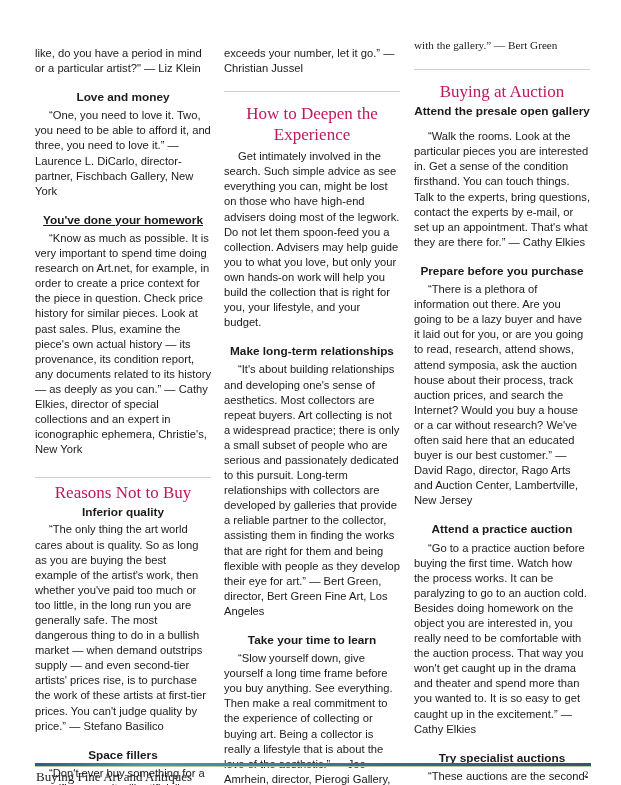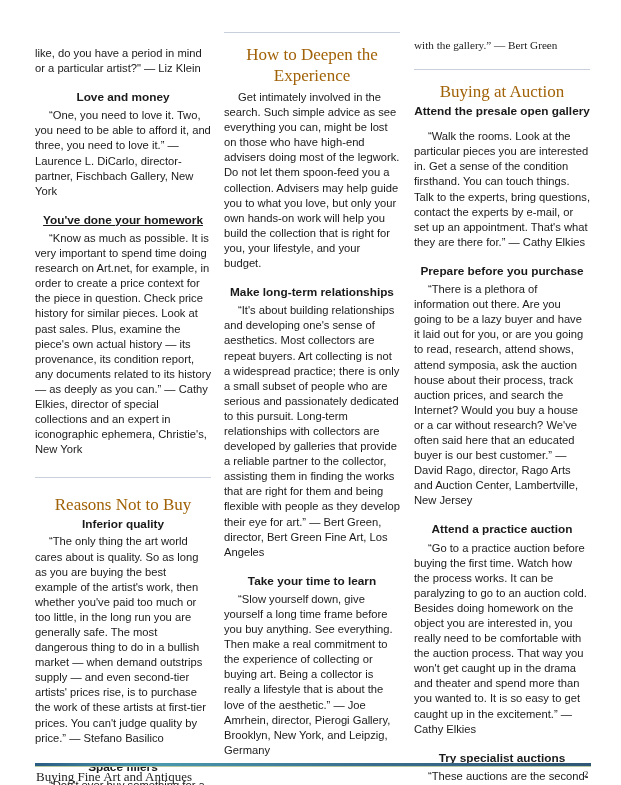--- a/index.html
+++ b/index.html
@@ -5,21 +5,21 @@
   html, body { margin: 0; padding: 0; background: #ffffff; }
   body { width: 621px; height: 785px; position: relative; overflow: hidden; }
   .page { position: absolute; left: 0; top: 17px; width: 621px; height: 785px; }
   .col { position: absolute; top: 0; font-family: "Liberation Sans", sans-serif; font-size: 11.2px; line-height: 15.1px; color: #1a1a1a; }
   .c1 { left: 35px; width: 176px; }
   .c2 { left: 224px; width: 176px; }
   .c3 { left: 414px; width: 176px; }
   p { margin: 0; }
   .indent { text-indent: 14px; }
   .h3 { font-weight: bold; text-align: center; font-size: 11.8px; margin: 0; }
-  .h2 { font-family: "Liberation Serif", serif; color: #a16207; font-size: 17px; line-height: 21px; text-align: center; font-weight: normal; margin: 0; }
+  .h2 { font-family: "Liberation Serif", serif; color: #be185d; font-size: 17px; line-height: 21px; text-align: center; font-weight: normal; margin: 0; }
   .rule { height: 1px; background: #c7d0db; margin: 0; }
   .footer-rule { position: absolute; left: 35px; top: 746px; width: 556px; height: 3px;
     background: linear-gradient(90deg, #2a5c82 0%, #4a9bb0 20%, #3a6e8e 60%, #2f5676 100%);
     border-bottom: 1px solid #b8c9a2; }
   .footer-title { position: absolute; left: 36px; top: 752px; font-family: Liberation Serif, serif; font-size: 13px; color: #222; }
   .footer-page { position: absolute; left: 584px; top: 752px; font-family: "Liberation Serif", serif; font-size: 8.5px; color: #222; }
 </style>
 </head>
 <body>
 
@@ -28,31 +28,32 @@
   <div class="col c1">
     <p style="margin-top:29px;">like, do you have a period in mind or a particular artist?" — Liz Klein</p>
 
     <p class="h3" style="margin-top:14px;">Love and money</p>
     <p class="indent" style="margin-top:3px;">“One, you need to love it. Two, you need to be able to afford it, and three, you need to love it.” — Laurence L. DiCarlo, director-partner, Fischbach Gallery, New York</p>
 
     <p class="h3" style="margin-top:14px;text-decoration:underline;">You've done your homework</p>
     <p class="indent" style="margin-top:3px;">“Know as much as possible. It is very important to spend time doing research on Art.net, for example, in order to create a price context for the piece in question. Check price history for similar pieces. Look at past sales. Plus, examine the piece's own actual history — its provenance, its condition report, any documents related to its history — as deeply as you can.” — Cathy Elkies, director of special collections and an expert in iconographic ephemera, Christie's, New York</p>
 
     <div class="rule" style="margin-top:20px;"></div>
-    <p class="h2" style="margin-top:16px;font-family:Liberation Serif, serif;">Reasons Not to Buy</p>
+    <p class="h2" style="margin-top:4px;font-family:Liberation Serif, serif;">Reasons Not to Buy</p>
 
     <p class="h3" style="margin-top:2px;">Inferior quality</p>
     <p class="indent" style="margin-top:2px;">“The only thing the art world cares about is quality. So as long as you are buying the best example of the artist's work, then whether you've paid too much or too little, in the long run you are generally safe. The most dangerous thing to do in a bullish market — when demand outstrips supply — and even second-tier artists' prices rise, is to purchase the work of these artists at first-tier prices. You can't judge quality by price.” — Stefano Basilico</p>
 
     <p class="h3" style="margin-top:14px;">Space fillers</p>
     <p class="indent" style="margin-top:3px;">“Don't ever buy something for a specific space. It will artificially narrow your options and ruin the experience.” — Laurence L. DiCarlo</p>
 
   </div>
 
   <div class="col c2">
+    <p style="margin-top:29px;">exceeds your number, let it go.” — Christian Jussel</p>
 
     <div class="rule" style="margin-top:15px;"></div>
     <p class="h2" style="margin-top:11px;">How to Deepen the Experience</p>
     <p class="indent" style="margin-top:4px;">Get intimately involved in the search. Such simple advice as see everything you can, might be lost on those who have high-end advisers doing most of the legwork. Do not let them spoon-feed you a collection. Advisers may help guide you to what you love, but only your own hands-on work will help you build the collection that is right for you, your lifestyle, and your budget.</p>
 
     <p class="h3" style="margin-top:14px;text-align:center;">Make long-term relationships</p>
     <p class="indent" style="margin-top:3px;">“It's about building relationships and developing one's sense of aesthetics. Most collectors are repeat buyers. Art collecting is not a widespread practice; there is only a small subset of people who are serious and passionately dedicated to this pursuit. Long-term relationships with collectors are developed by galleries that provide a reliable partner to the collector, assisting them in finding the works that are right for them and being flexible with people as they develop their eye for art.” — Bert Green, director, Bert Green Fine Art, Los Angeles</p>
 
     <p class="h3" style="margin-top:14px;">Take your time to learn</p>
     <p class="indent" style="margin-top:3px;">“Slow yourself down, give yourself a long time frame before you buy anything. See everything. Then make a real commitment to the experience of collecting or buying art. Being a collector is really a lifestyle that is about the love of the aesthetic.” — Joe Amrhein, director, Pierogi Gallery, Brooklyn, New York, and Leipzig, Germany</p>

